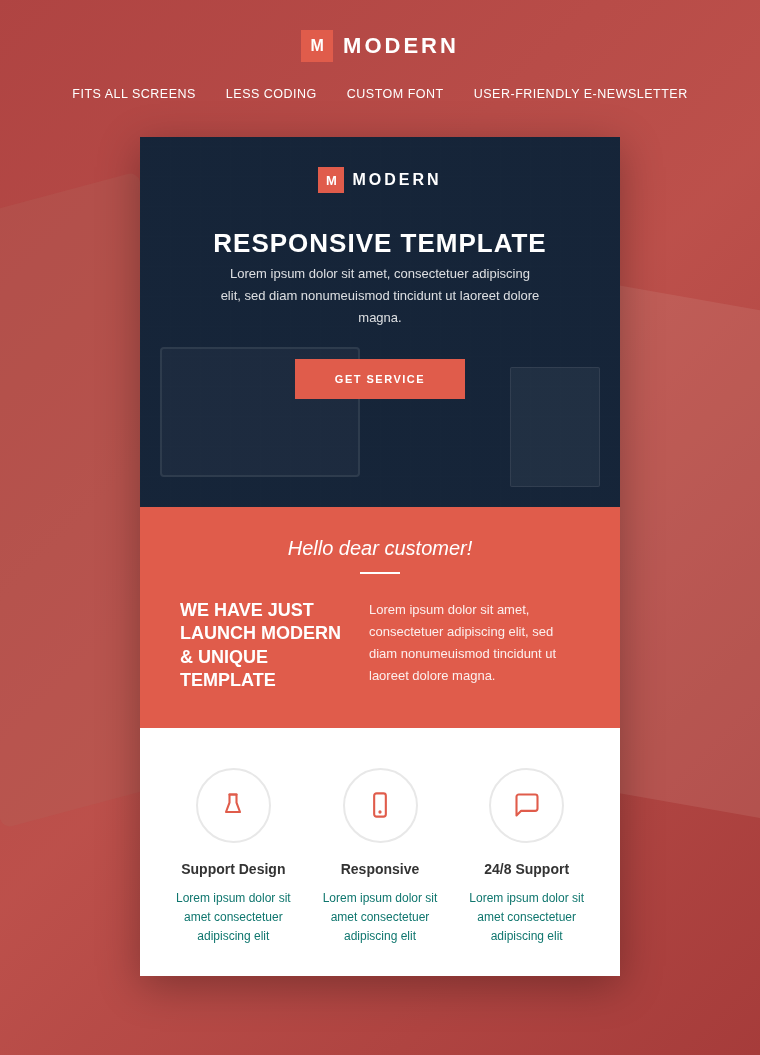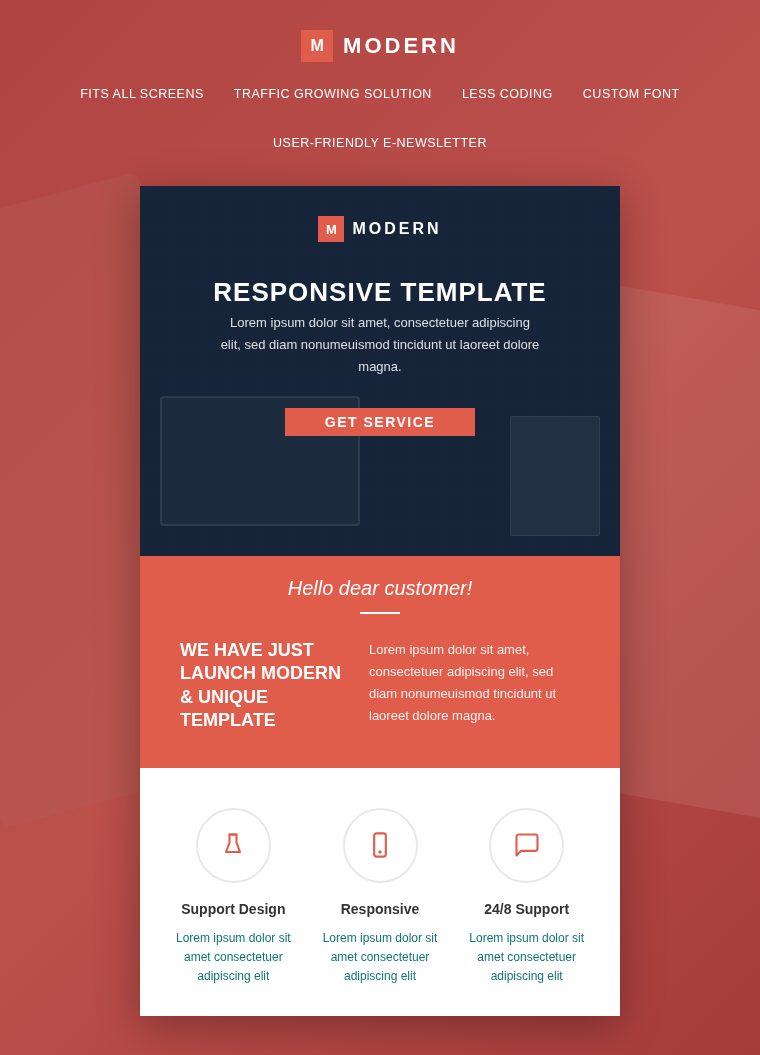--- a/index.html
+++ b/index.html
@@ -211,33 +211,33 @@
       color: rgba(255,255,255,0.85);
       font-size: 13px;
       line-height: 1.7;
       max-width: 320px;
       margin-bottom: 30px;
     }
 
     .hero-btn {
       background: #e05c4b;
       color: white;
-      padding: 6px 40px;
+      padding: 14px 40px;
       border: none;
-      font-size: 14px;
+      font-size: 11px;
       font-weight: bold;
       letter-spacing: 1.5px;
       cursor: pointer;
       text-transform: uppercase;
     }
 
     
     .coral-section {
       background: #e05c4b;
-      padding: 21px 40px 35px;
+      padding: 30px 40px 35px;
       text-align: center;
     }
 
     .coral-greeting {
       color: white;
       font-style: italic;
       font-size: 20px;
       margin-bottom: 12px;
     }
 
@@ -324,21 +324,20 @@
 
   <header class="header">
     <div class="logo">
       <div class="logo-icon">
         <span>M</span>
       </div>
       <span class="logo-text">MODERN</span>
     </div>
     <nav class="nav-links">
       <a class="nav-link" href="#">FITS ALL SCREENS</a>
-      <a class="nav-link" href="#">TRAFFIC GROWING SOLUTION</a>
       <a class="nav-link" href="#">LESS CODING</a>
       <a class="nav-link" href="#">CUSTOM FONT</a>
       <a class="nav-link" href="#">USER-FRIENDLY E-NEWSLETTER</a>
     </nav>
   </header>
 
   <div class="email-card">
 
     <div class="hero-section">
       <div class="hero-bg-sim"></div>

